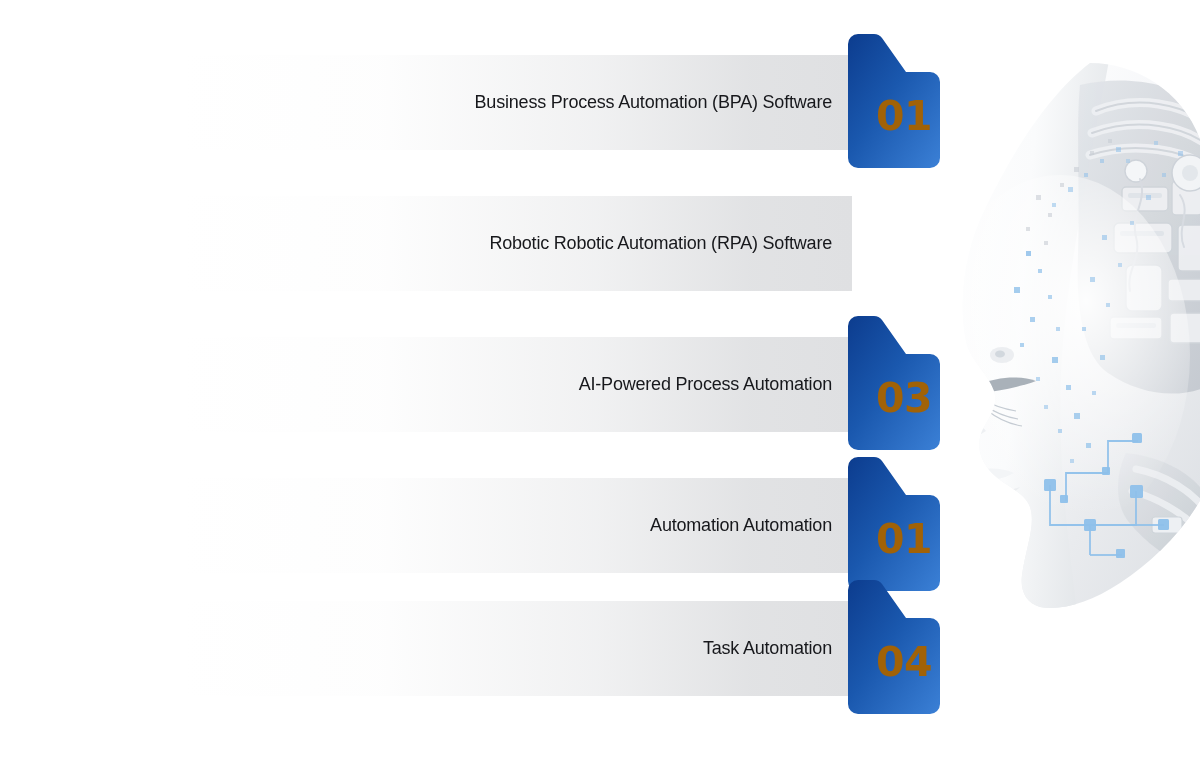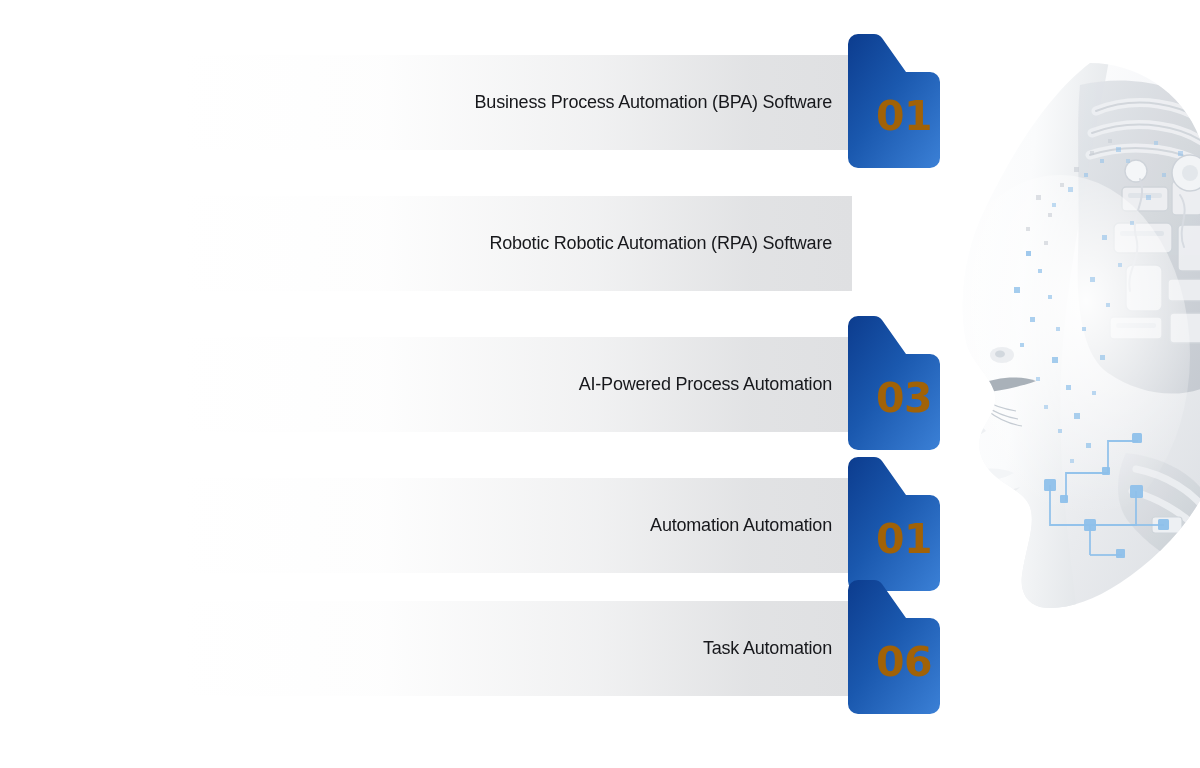--- a/index.html
+++ b/index.html
@@ -186,21 +186,21 @@
         <svg viewBox="0 0 92 134" xmlns="http://www.w3.org/2000/svg" aria-hidden="true">
           <defs>
             <linearGradient id="bg5" x1="0" y1="0" x2="1" y2="1">
               <stop offset="0" stop-color="#0c3c8e"></stop>
               <stop offset="0.45" stop-color="#1a58ae"></stop>
               <stop offset="1" stop-color="#3b80d6"></stop>
             </linearGradient>
           </defs>
           <path d="M10 0 H26 A10 10 0 0 1 34 4 L58 38 H82 A10 10 0 0 1 92 48 V124 A10 10 0 0 1 82 134 H10 A10 10 0 0 1 0 124 V10 A10 10 0 0 1 10 0 Z" fill="url(#bg5)"></path>
         </svg>
-        <div class="badge-num">06</div>
+        <div class="badge-num">04</div>
       </div>
     </div>
 
   </div>
 
   <div id="robot">
     <svg viewBox="0 0 270 580" xmlns="http://www.w3.org/2000/svg" aria-hidden="true">
       <defs>
         <linearGradient id="skull" x1="0.15" y1="0.2" x2="0.85" y2="0.9">
           <stop offset="0" stop-color="#ffffff"></stop>

